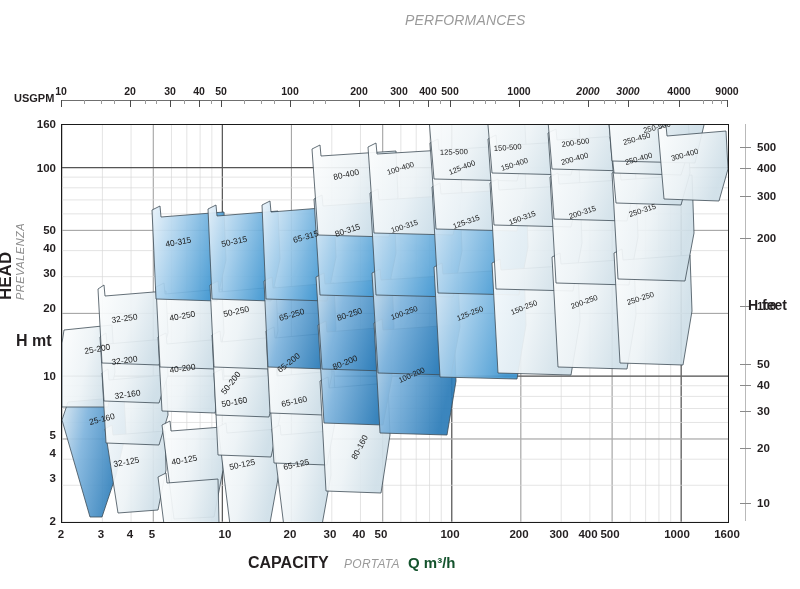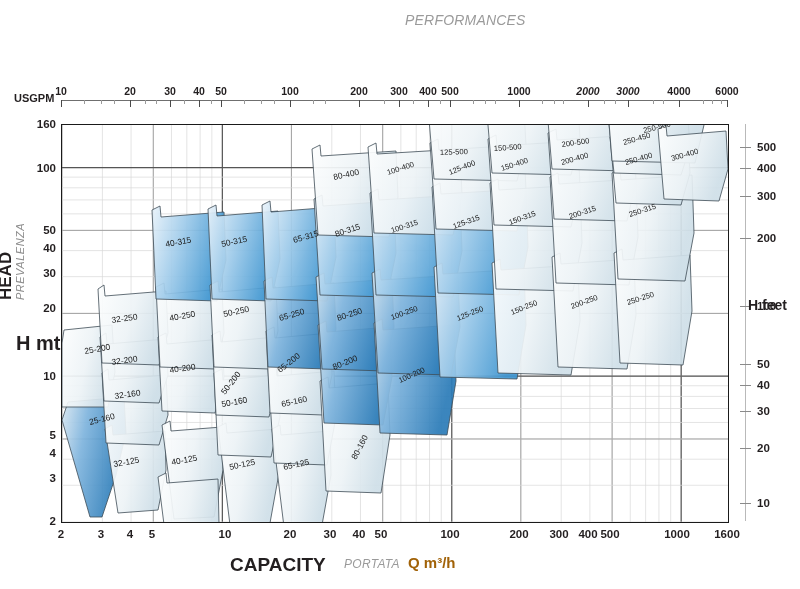--- a/index.html
+++ b/index.html
@@ -52,38 +52,38 @@
     position:absolute;left:-4px;top:300px;
     font-size:17px;font-weight:700;color:#231f20;
     transform:rotate(-90deg);transform-origin:left top;white-space:nowrap;
   }
   .prev-word{
     position:absolute;left:14px;top:300px;
     font-size:11px;font-style:italic;font-weight:400;color:#8d8d8d;letter-spacing:.5px;
     transform:rotate(-90deg);transform-origin:left top;white-space:nowrap;
   }
   .hmt-word{
-    position:absolute;left:16px;top:332px;font-size:20px;font-weight:700;color:#231f20;
+    position:absolute;left:16px;top:332px;font-size:16px;font-weight:700;color:#231f20;
   }
 
   
   .rt-axis{position:absolute;left:745px;top:124px;width:1px;height:397px;background:#b9b9b9;}
   .rt-tick{position:absolute;left:740px;width:11px;height:1px;background:#8a8a8a;}
   .rt-num{position:absolute;left:757px;font-size:11.5px;font-weight:600;color:#231f20;
     transform:translateY(-50%);white-space:nowrap;}
   .hfeet-word{position:absolute;left:748px;top:297px;font-size:14px;font-weight:700;color:#231f20;text-align:center;}
 
   
   .xb-num{
     position:absolute;top:528px;font-size:11.5px;font-weight:600;color:#231f20;
     transform:translateX(-50%);white-space:nowrap;
   }
-  .cap-title{position:absolute;left:230px;top:554px;font-size:19px;font-weight:700;color:#231f20;}
+  .cap-title{position:absolute;left:248px;top:554px;font-size:16px;font-weight:700;color:#231f20;}
   .cap-sub{position:absolute;left:344px;top:557px;font-size:12px;font-style:italic;color:#9a9a9a;letter-spacing:.3px;}
-  .cap-unit{position:absolute;left:408px;top:554px;font-size:15px;font-weight:700;color:#a16207;}
+  .cap-unit{position:absolute;left:408px;top:554px;font-size:15px;font-weight:700;color:#14532d;}
 
   
   .bandtxt{font-family:"Liberation Sans", sans-serif;font-size:8.4px;fill:#1a1a1a;font-weight:500;}
   .bandtxt.sm{font-size:7.6px;}
 </style>
 </head>
 <body>
 
 <div id="root">
 
@@ -142,21 +142,21 @@
       <div class="usgpm-num" style="left: 450px;">500</div>
       <div class="usgpm-tick" style="left: 519px;"></div>
       <div class="usgpm-num" style="left: 519px;">1000</div>
       <div class="usgpm-tick" style="left: 588px;"></div>
       <div class="usgpm-num" style="left: 588px; font-style: italic;">2000</div>
       <div class="usgpm-tick" style="left: 628px;"></div>
       <div class="usgpm-num" style="left: 628px; font-style: italic;">3000</div>
       <div class="usgpm-tick" style="left: 679px;"></div>
       <div class="usgpm-num" style="left: 679px;">4000</div>
       <div class="usgpm-tick" style="left: 727px;"></div>
-      <div class="usgpm-num" style="left: 727px;">6000</div>
+      <div class="usgpm-num" style="left: 727px;">9000</div>
     </div>
 
   <div id="left-ticks">
       <div class="y-left-num" style="left: 20px; top: 124px;">160</div>
       <div class="y-left-num" style="left: 20px; top: 168px;">100</div>
       <div class="y-left-num" style="left: 20px; top: 230px;">50</div>
       <div class="y-left-num" style="left: 20px; top: 248px;">40</div>
       <div class="y-left-num" style="left: 20px; top: 273px;">30</div>
       <div class="y-left-num" style="left: 20px; top: 308px;">20</div>
       <div class="y-left-num" style="left: 20px; top: 376px;">10</div>

